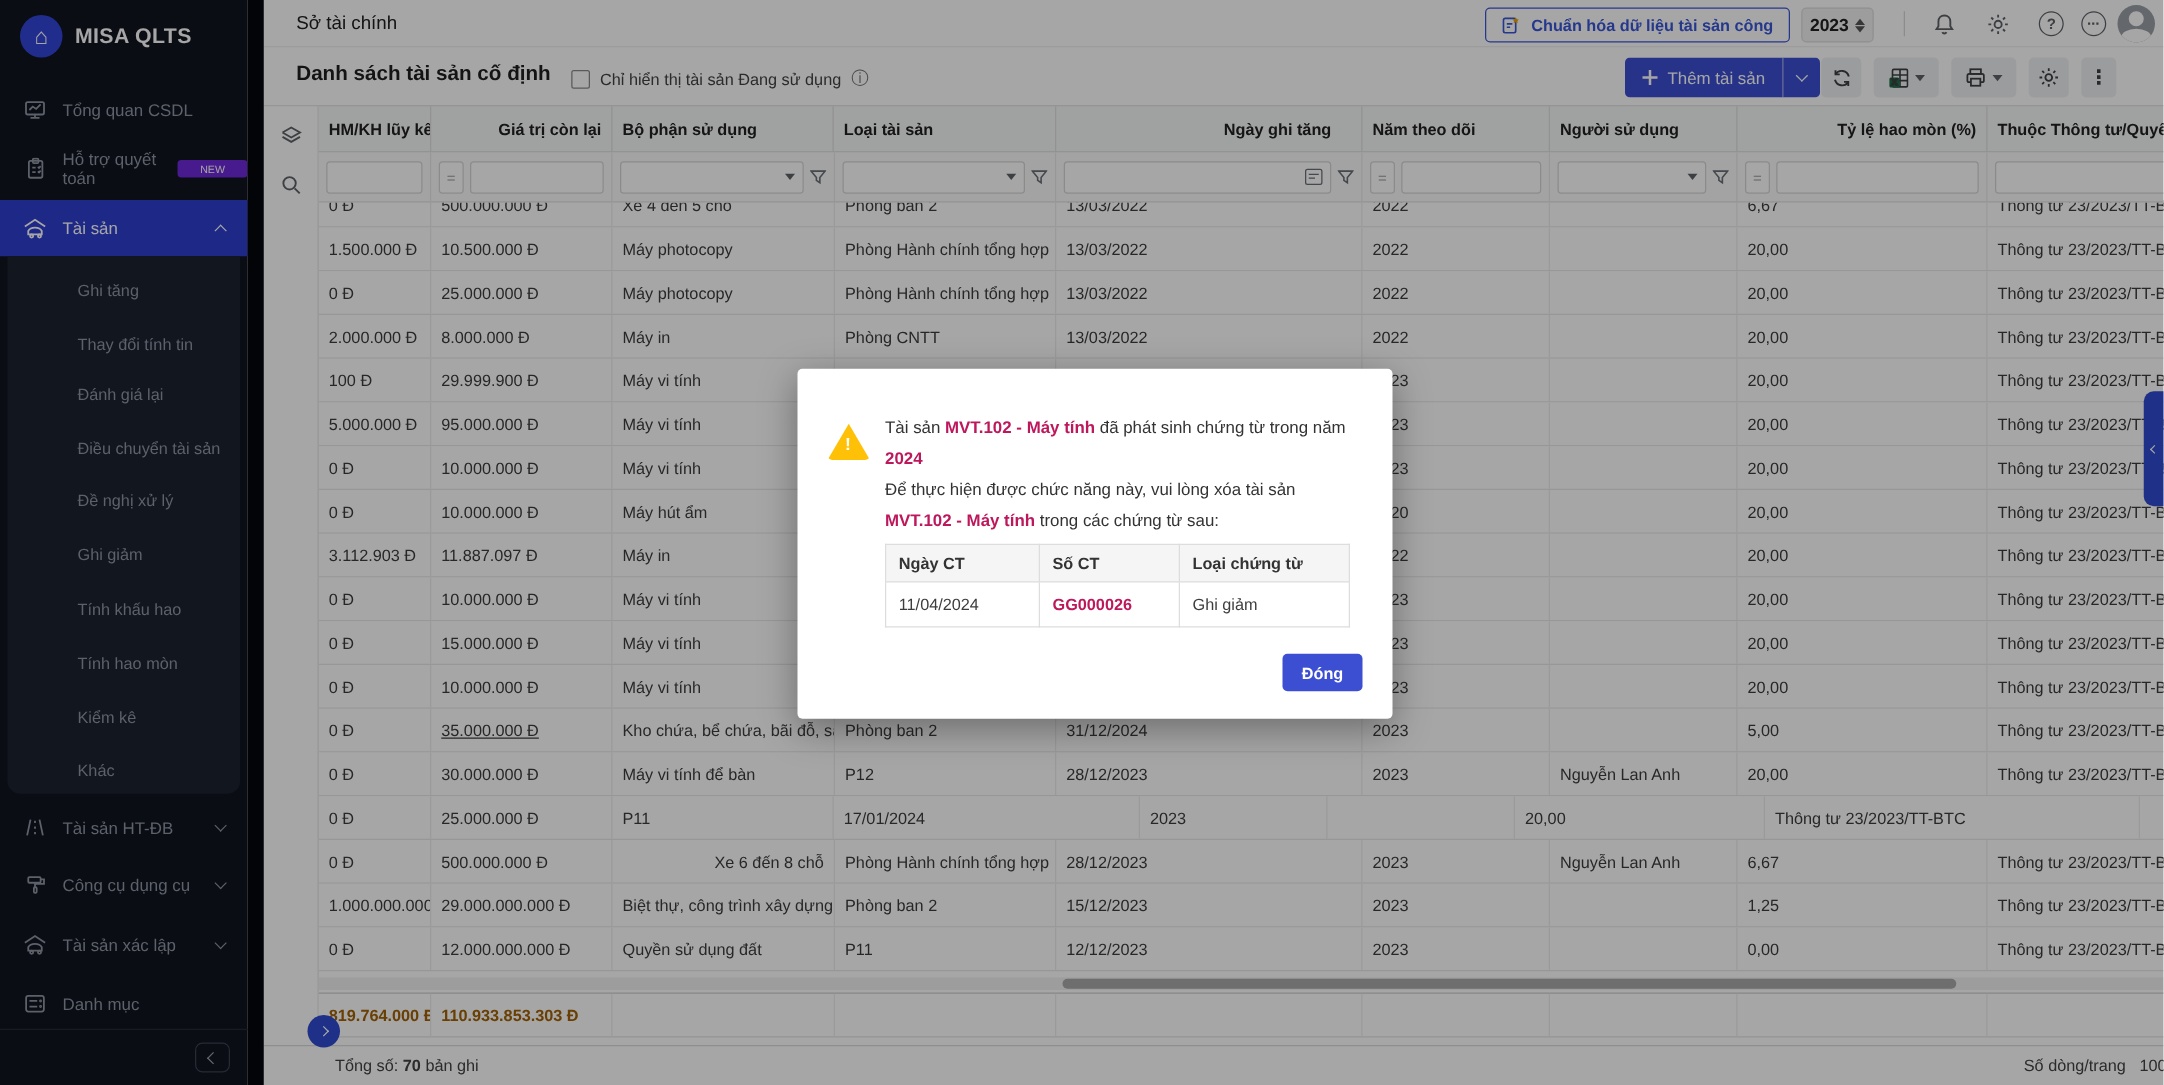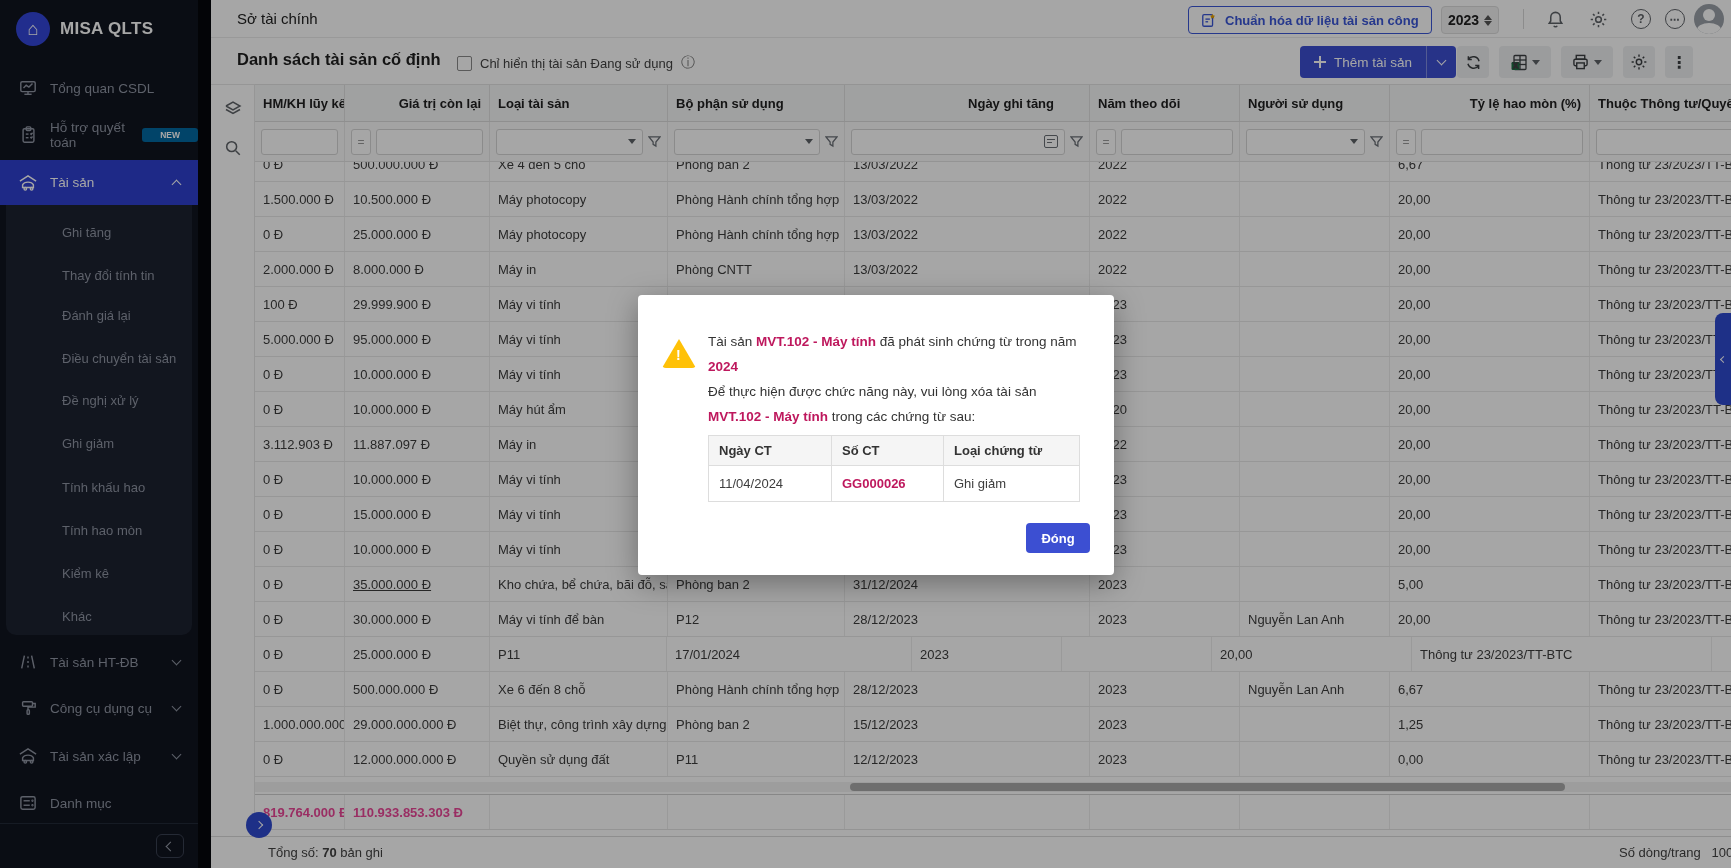--- a/index.html
+++ b/index.html
@@ -9,21 +9,21 @@
 
   
   .sidebar { position:absolute; left:0; top:0; width:198px; height:868px; background:#10141f; z-index:3; }
   .side-gap { position:absolute; left:198px; top:0; width:13px; height:868px; background:#05070c; z-index:3; }
   .brand { position:absolute; left:0; top:8px; width:198px; height:42px; display:flex; align-items:center; gap:10px; padding-left:16px; }
   .brand-logo { width:34px; height:34px; border-radius:50%; background:#3346d9; color:#fff; display:flex; align-items:center; justify-content:center; font-size:18px; }
   .brand-name { color:#fff; font-weight:bold; font-size:17px; letter-spacing:.3px; }
   .side-item { position:absolute; left:0; width:198px; height:40px; display:flex; align-items:center; gap:12px; padding-left:18px; color:#8f95a3; font-size:13.5px; cursor:pointer; }
   .side-item .sicon { width:20px; height:20px; display:flex; align-items:center; justify-content:center; flex:0 0 20px; }
   .side-item.active { background:#2e3fd0; color:#fff; height:45px; }
-  .side-badge { background:#0369a1; color:#fff; font-size:8.5px; font-weight:bold; padding:2px 18px; border-radius:3px; margin-left:2px; }
+  .side-badge { background:#6d28d9; color:#fff; font-size:8.5px; font-weight:normal; padding:2px 18px; border-radius:3px; margin-left:2px; }
   .submenu { position:absolute; left:6px; top:205px; width:186px; height:430px; background:#1c2230; border-radius:0 0 10px 10px; }
   .sub-item { position:absolute; left:0; width:186px; height:30px; display:flex; align-items:center; padding-left:56px; color:#8f95a3; font-size:13px; cursor:pointer; }
   .chev { display:inline-block; width:7px; height:7px; border-right:1.6px solid currentColor; border-bottom:1.6px solid currentColor; }
   .chev.up { transform:rotate(-135deg); margin-top:4px; }
   .chev.down { transform:rotate(45deg); margin-top:-3px; }
   .chev.left { transform:rotate(135deg); }
   .chev.right { transform:rotate(-45deg); }
   .side-chev { position:absolute; right:18px; }
   .side-collapse { position:absolute; right:14px; bottom:10px; width:28px; height:24px; border:1px solid #3a4152; border-radius:6px; color:#9aa0ad; display:flex; align-items:center; justify-content:center; cursor:pointer; }
   .side-divider { position:absolute; left:0; bottom:44px; width:198px; border-top:1px solid #232a38; }
@@ -71,21 +71,21 @@
   .eqbox { width:20px; height:26px; background:#fff; border:1px solid #d6d6d6; border-radius:3px; color:#9a9a9a; font-size:12px; display:flex; align-items:center; justify-content:center; flex:0 0 20px; }
   .cal { width:14px; height:13px; border:1.4px solid #6a6f76; border-radius:2px; position:relative; }
   .cal:before { content:""; position:absolute; left:2px; top:3px; width:8px; height:1.4px; background:#6a6f76; }
   .cal:after { content:""; position:absolute; left:2px; top:6px; width:5px; height:1.4px; background:#6a6f76; }
   .grid-rows { top:147px; z-index:1; }
   .trow { display:flex; height:35px; border-bottom:1px solid #e8e8e8; background:#fff; }
   .tcell { height:100%; display:flex; align-items:center; padding:0 8px; font-size:13px; color:#3d3d3d; border-right:1px solid #ededed; overflow:hidden; white-space:nowrap; }
   .tcell.num { justify-content:flex-end; direction:rtl; }
   .tcell.num > span { direction:ltr; display:inline-block; }
   .grid-total { top:794px; height:36px; background:#fff; border-top:1px solid #cfcfcf; border-bottom:1px solid #e3e3e3; display:flex; z-index:2; font-weight:bold; }
-  .grid-total .tcell { font-weight:bold; color:#ec4899; }
+  .grid-total .tcell { font-weight:bold; color:#a16207; }
   .hscroll { position:absolute; left:255px; top:782px; width:1476px; height:10px; background:#f1f1f1; z-index:2; }
   .hthumb { position:absolute; left:595px; top:1px; width:715px; height:8px; background:#a9a9a9; border-radius:4px; cursor:grab; }
   .right-flap { position:absolute; right:0; top:313px; width:16px; height:92px; background:#2f4ad0; border-radius:8px 0 0 8px; z-index:4; display:flex; align-items:center; justify-content:center; color:#fff; cursor:pointer; }
 
   
   .footer { position:absolute; left:211px; top:836px; width:1520px; height:32px; background:#fff; border-top:1px solid #dadada; z-index:2; font-size:13px; color:#424242; }
   .foot-total { position:absolute; left:57px; top:8px; }
   .foot-perpage { position:absolute; left:1408px; top:8px; white-space:nowrap; }
 
   
@@ -357,23 +357,23 @@
         </svg>
     </div>
   </div>
   <div class="expand-circle">
       <span class="chev right" style="width:6px;height:6px;border-width:1.8px"></span>
     </div>
 
   <div class="grid-head" id="gridHead">
       <div class="hcell" style="width: 90px;">HM/KH lũy kế</div>
       <div class="hcell" style="width: 145px; justify-content: flex-end;">Giá trị còn lại</div>
+      <div class="hcell" style="width: 177px;">Bộ phận sử dụng</div>
       <div class="hcell" style="width: 178px;">Loại tài sản</div>
-      <div class="hcell" style="width: 177px;">Bộ phận sử dụng</div>
-      <div class="hcell" style="width: 245px; justify-content: flex-end; padding-right: 35px;">Ngày ghi tăng</div>
+      <div class="hcell" style="width: 245px; justify-content: flex-end; padding-right: 24px;">Ngày ghi tăng</div>
       <div class="hcell" style="width: 150px;">Năm theo dõi</div>
       <div class="hcell" style="width: 150px;">Người sử dụng</div>
       <div class="hcell" style="width: 200px; justify-content: flex-end;">Tỷ lệ hao mòn (%)</div>
       <div class="hcell" style="width: 300px;">Thuộc Thông tư/Quyết định</div>
     </div>
   <div class="grid-filter" id="gridFilter">
       <div class="fcell" style="width: 90px;">
         <span class="fbox"></span>
       </div>
       <div class="fcell" style="width: 145px;">
@@ -857,21 +857,21 @@
           <span>Thông tư 23/2023/TT-BTC</span>
         </div>
       </div>
       <div class="trow">
         <div class="tcell num" style="width: 90px;">
           <span>0 Đ</span>
         </div>
         <div class="tcell num" style="width: 145px;">
           <span>500.000.000 Đ</span>
         </div>
-        <div class="tcell" style="width: 178px;">
+        <div class="tcell" style="width: 178px; justify-content: flex-end;">
           <span>Xe 6 đến 8 chỗ</span>
         </div>
         <div class="tcell" style="width: 177px;">
           <span>Phòng Hành chính tổng hợp</span>
         </div>
         <div class="tcell num" style="width: 245px; padding-right: 38px;">
           <span>28/12/2023</span>
         </div>
         <div class="tcell" style="width: 150px;">
           <span>2023</span>

